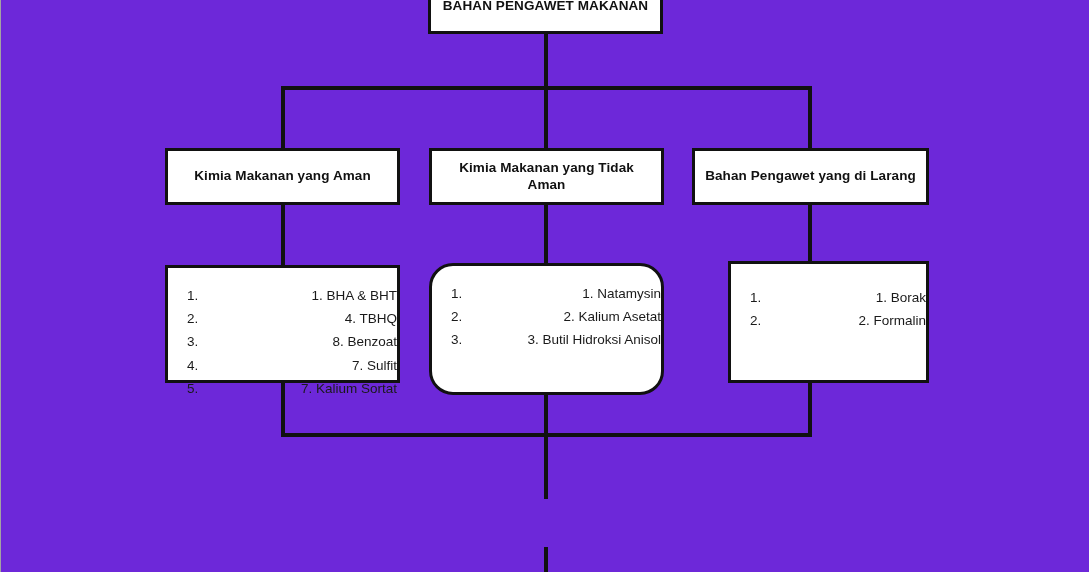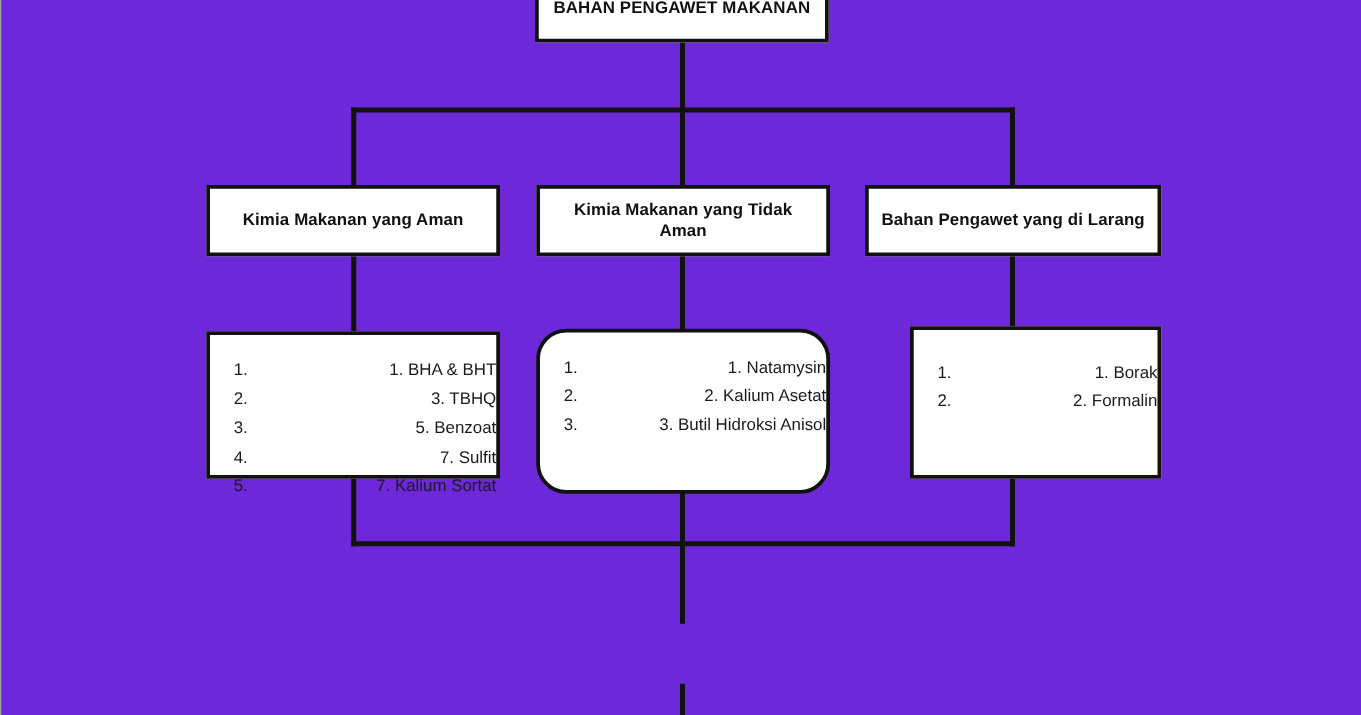--- a/index.html
+++ b/index.html
@@ -108,22 +108,22 @@
     <span class="label">Kimia Makanan yang Tidak Aman</span>
   </div>
 
   <div class="node header" style="left:691px; top:148px; width:237px; height:57px;">
     <span class="label">Bahan Pengawet yang di Larang</span>
   </div>
 
   <div class="node listbox" style="left:164px; top:265px; width:235px; height:118px;">
     <ol>
       <li>1. BHA &amp; BHT</li>
-      <li>3. TBHQ</li>
-      <li>5. Benzoat</li>
+      <li>4. TBHQ</li>
+      <li>8. Benzoat</li>
       <li>7. Sulfit</li>
       <li>7. Kalium Sortat</li>
     </ol>
   </div>
 
   <div class="node listbox" style="left:428px; top:263px; width:235px; height:132px;border-radius:24px;">
     <ol>
       <li>1. Natamysin</li>
       <li>2. Kalium Asetat</li>
       <li>3. Butil Hidroksi Anisol</li>

